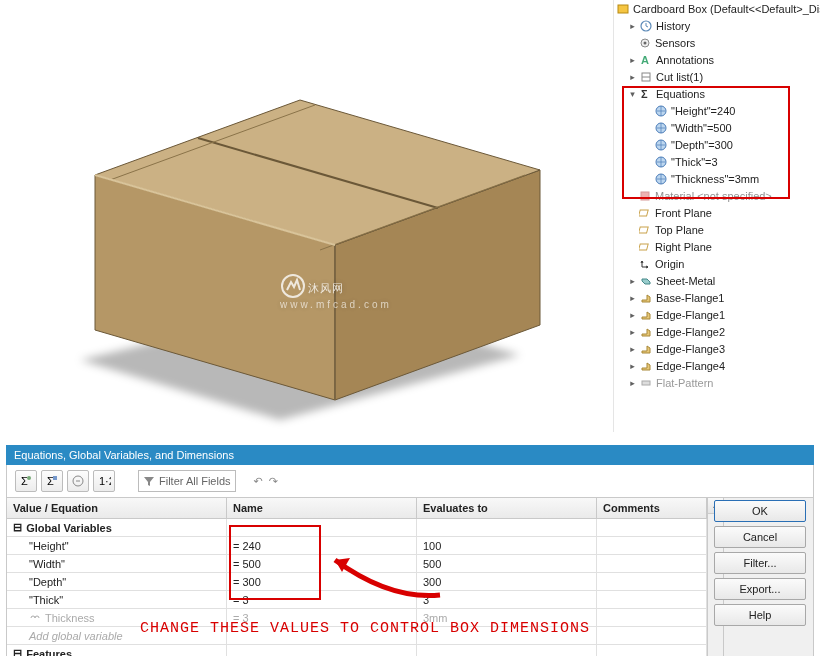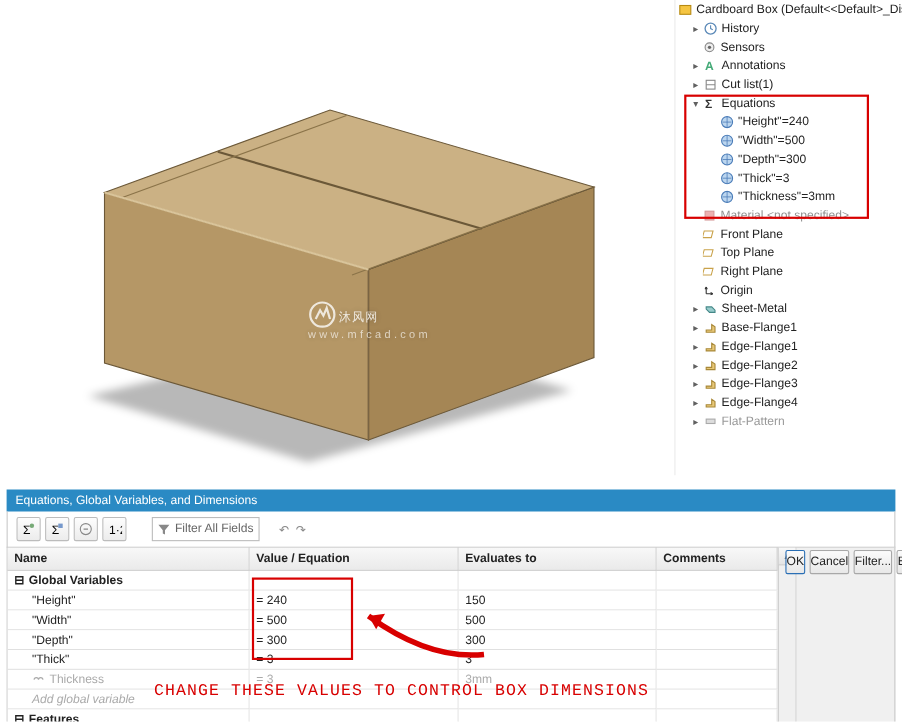--- a/index.html
+++ b/index.html
@@ -20,21 +20,21 @@
 .eqpanel .tools{display:flex;align-items:center;gap:4px;padding:5px 8px;border:1px solid #c9c9c9;border-top:none}
 .toolbtn{width:22px;height:22px;border:1px solid #bcbcbc;background:linear-gradient(#fdfdfd,#ececec);border-radius:2px;display:flex;align-items:center;justify-content:center;font-size:10px}
 .filter{display:flex;align-items:center;border:1px solid #bcbcbc;height:22px;padding:0 4px;background:#fff;color:#666;gap:4px;margin-left:19px}
 .tbl{display:grid;grid-template-columns:220px 190px 180px 1fr 16px;border:1px solid #c9c9c9;border-top:none;position:relative}
 .tbl .hd{background:linear-gradient(#f8f8f8,#eaeaea);font-weight:bold;padding:4px 6px;border-right:1px solid #c9c9c9;border-bottom:1px solid #c9c9c9}
 .tbl .cell{padding:3px 6px;border-right:1px solid #e0e0e0;border-bottom:1px solid #e0e0e0;background:#fff;height:18px;display:flex;align-items:center}
 .tbl .sect{font-weight:bold}
 .tbl .sub{padding-left:22px}
 .tbl .ghost{color:#aaa;font-style:italic}
 .scrollcol{grid-row:1/12;grid-column:5;background:#f0f0f0;border-left:1px solid #c9c9c9}
-.btncol{position:absolute;right:14px;top:500px;width:92px;display:flex;flex-direction:row;gap:4px}
+.btncol{position:absolute;right:14px;top:500px;width:92px;display:flex;flex-direction:column;gap:4px}
 .winbtn{height:22px;border:1px solid #a8a8a8;background:linear-gradient(#fbfbfb,#e8e8e8);border-radius:2px;font-size:11px;display:flex;align-items:center;justify-content:center}
 .winbtn.pri{border:1px solid #2a6fb5}
 .callout{position:absolute;color:#d80000;font-family:"Courier New",monospace;font-weight:normal;font-size:15px;letter-spacing:1px}
 .redbox2{border:2px solid #d80000;position:absolute}
 svg{display:block}
 </style>
 </head>
 <body>
 
 <div class="top">
@@ -313,39 +313,39 @@
         <span style="color:#666">Filter All Fields</span>
       </div>
     <div style="margin-left:14px;display:flex;gap:6px">
       <span style="color:#888">↶</span>
       <span style="color:#888">↷</span>
     </div>
   </div>
 
   <div style="display:flex">
     <div class="tbl" style="flex:1">
+      <div class="hd">Value / Equation</div>
       <div class="hd">Name</div>
-      <div class="hd">Value / Equation</div>
       <div class="hd">Evaluates to</div>
       <div class="hd">Comments</div>
       <div class="scrollcol">
         <div style="height:16px;background:linear-gradient(#f8f8f8,#e4e4e4);border-bottom:1px solid #ccc;text-align:center;font-size:8px;color:#666;line-height:16px">▲</div>
       </div>
 
       <div class="cell sect">
           <span style="margin-right:4px">⊟</span>
           <span>Global Variables</span>
         </div>
         <div class="cell"></div>
         <div class="cell"></div>
         <div class="cell"></div>
 
       <div class="cell sub">"Height"</div>
         <div class="cell">= 240</div>
-        <div class="cell">150</div>
+        <div class="cell">100</div>
         <div class="cell"></div>
       <div class="cell sub">"Width"</div>
         <div class="cell">= 500</div>
         <div class="cell">500</div>
         <div class="cell"></div>
       <div class="cell sub">"Depth"</div>
         <div class="cell">= 300</div>
         <div class="cell">300</div>
         <div class="cell"></div>
       <div class="cell sub">"Thick"</div>

